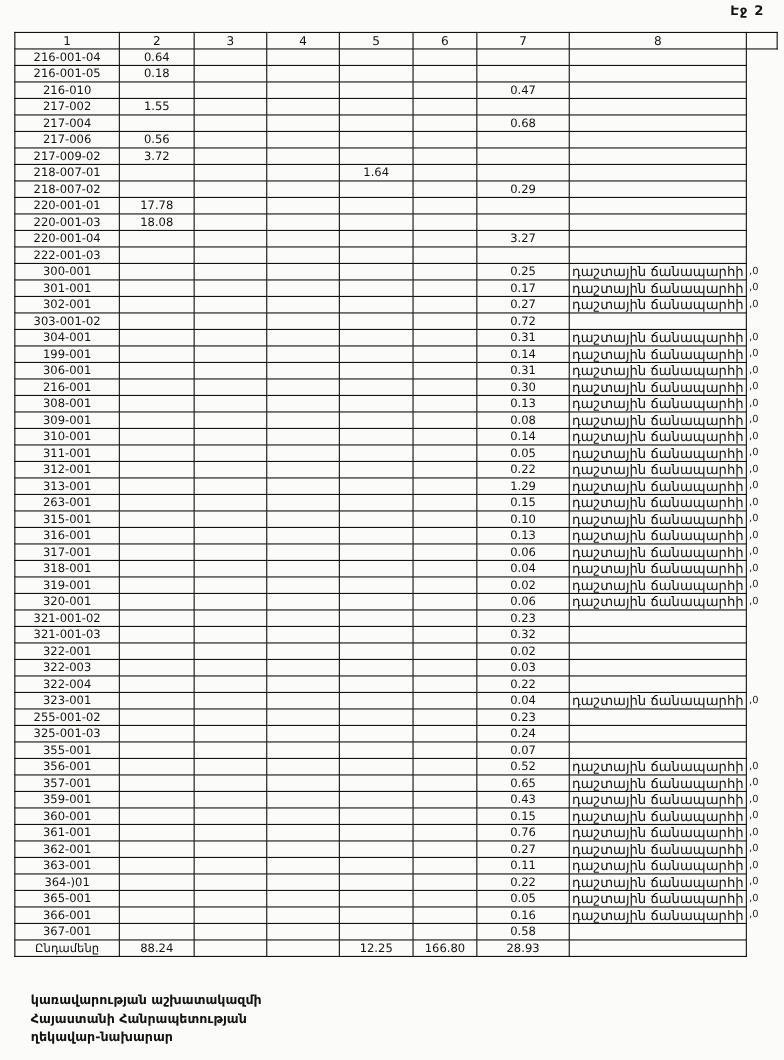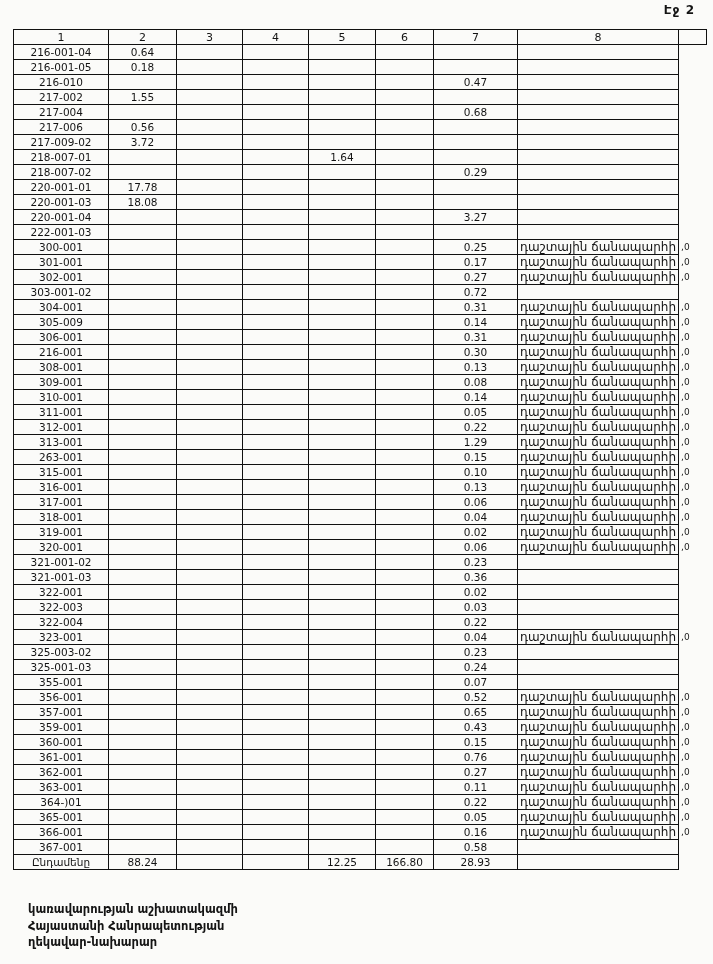--- a/index.html
+++ b/index.html
@@ -287,21 +287,21 @@
           <td class="c2"></td>
           <td class="c3"></td>
           <td class="c4"></td>
           <td class="c5"></td>
           <td class="c6"></td>
           <td class="c7">0.31</td>
           <td class="c8">դաշտային ճանապարհի</td>
           <td class="note">,0</td>
         </tr>
         <tr>
-          <td class="c1">305-009</td>
+          <td class="c1">199-001</td>
           <td class="c2"></td>
           <td class="c3"></td>
           <td class="c4"></td>
           <td class="c5"></td>
           <td class="c6"></td>
           <td class="c7">0.14</td>
           <td class="c8">դաշտային ճանապարհի</td>
           <td class="note">,0</td>
         </tr>
         <tr>
@@ -480,21 +480,21 @@
           <td class="c8"></td>
           <td class="note"></td>
         </tr>
         <tr>
           <td class="c1">321-001-03</td>
           <td class="c2"></td>
           <td class="c3"></td>
           <td class="c4"></td>
           <td class="c5"></td>
           <td class="c6"></td>
-          <td class="c7">0.36</td>
+          <td class="c7">0.32</td>
           <td class="c8"></td>
           <td class="note"></td>
         </tr>
         <tr>
           <td class="c1">322-001</td>
           <td class="c2"></td>
           <td class="c3"></td>
           <td class="c4"></td>
           <td class="c5"></td>
           <td class="c6"></td>
@@ -529,21 +529,21 @@
           <td class="c2"></td>
           <td class="c3"></td>
           <td class="c4"></td>
           <td class="c5"></td>
           <td class="c6"></td>
           <td class="c7">0.04</td>
           <td class="c8">դաշտային ճանապարհի</td>
           <td class="note">,0</td>
         </tr>
         <tr>
-          <td class="c1">325-003-02</td>
+          <td class="c1">255-001-02</td>
           <td class="c2"></td>
           <td class="c3"></td>
           <td class="c4"></td>
           <td class="c5"></td>
           <td class="c6"></td>
           <td class="c7">0.23</td>
           <td class="c8"></td>
           <td class="note"></td>
         </tr>
         <tr>

